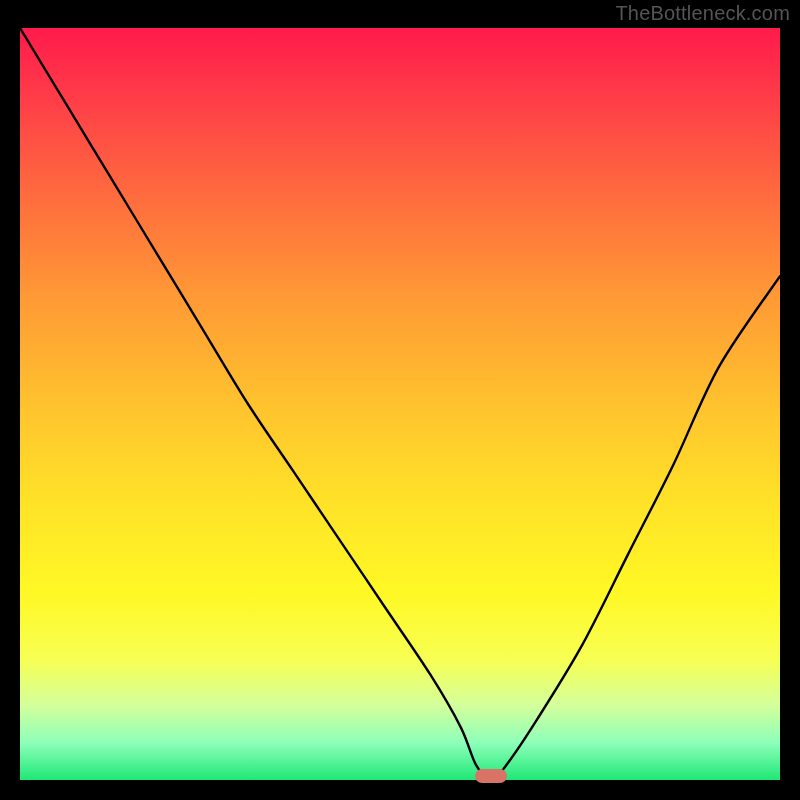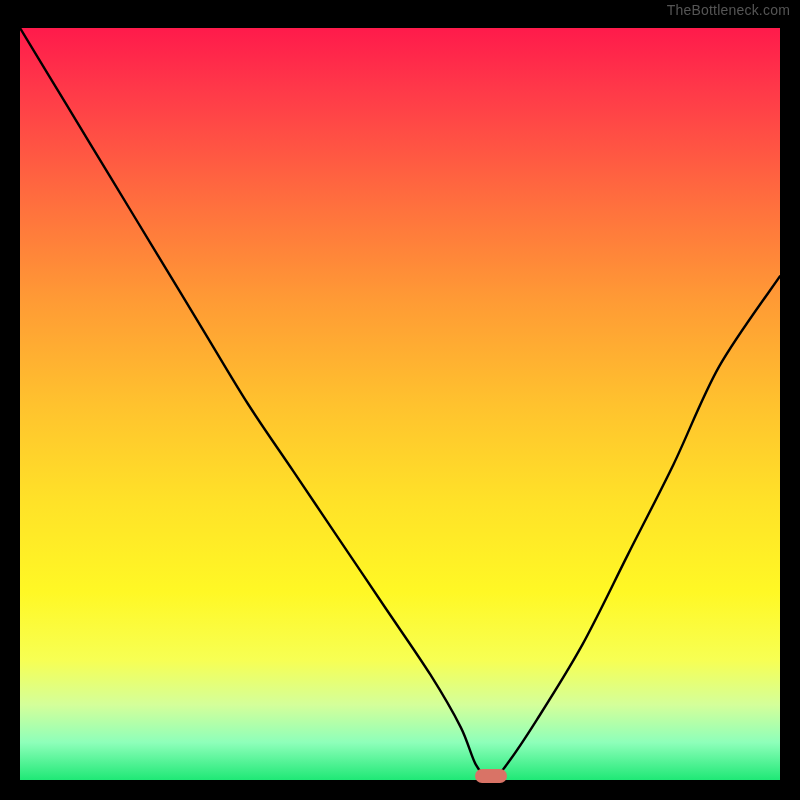--- a/index.html
+++ b/index.html
@@ -15,21 +15,21 @@
     position: relative;
     width: 800px;
     height: 800px;
     background: #000000;
   }
   .watermark {
     position: absolute;
     top: 2px;
     right: 10px;
     color: #555555;
-    font-size: 14px;
+    font-size: 20px;
     font-weight: 500;
     letter-spacing: 0.2px;
     user-select: none;
   }
   .plot {
     position: absolute;
     left: 20px;
     top: 28px;
     width: 760px;
     height: 752px;

